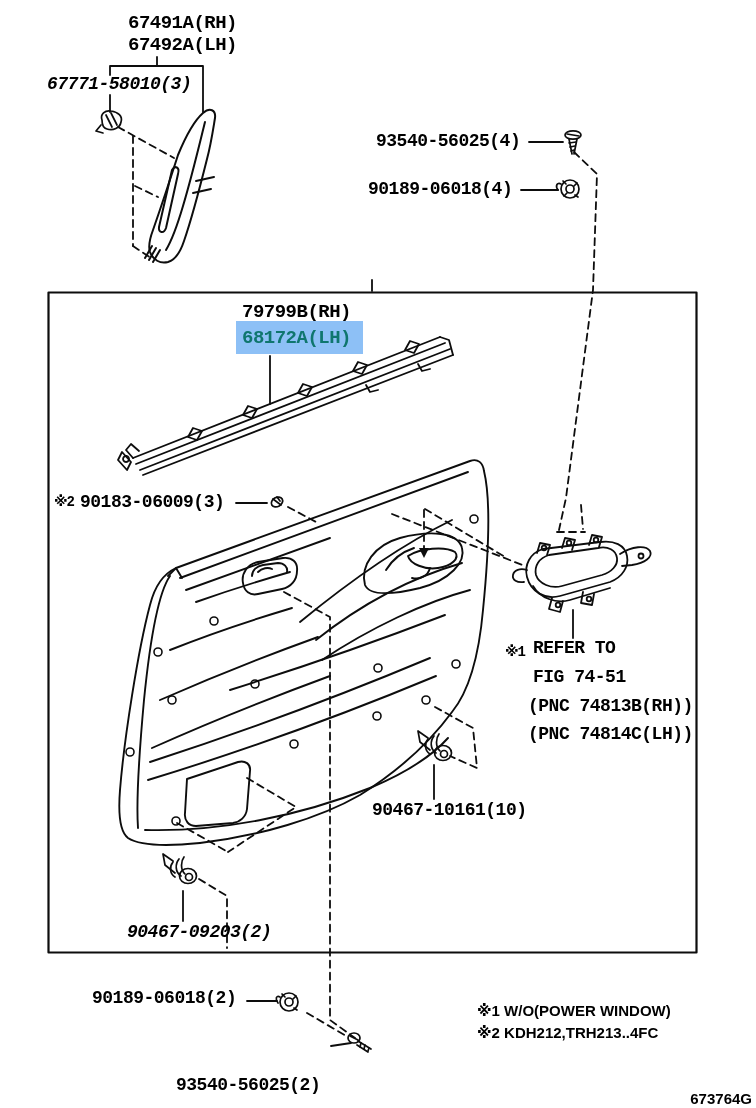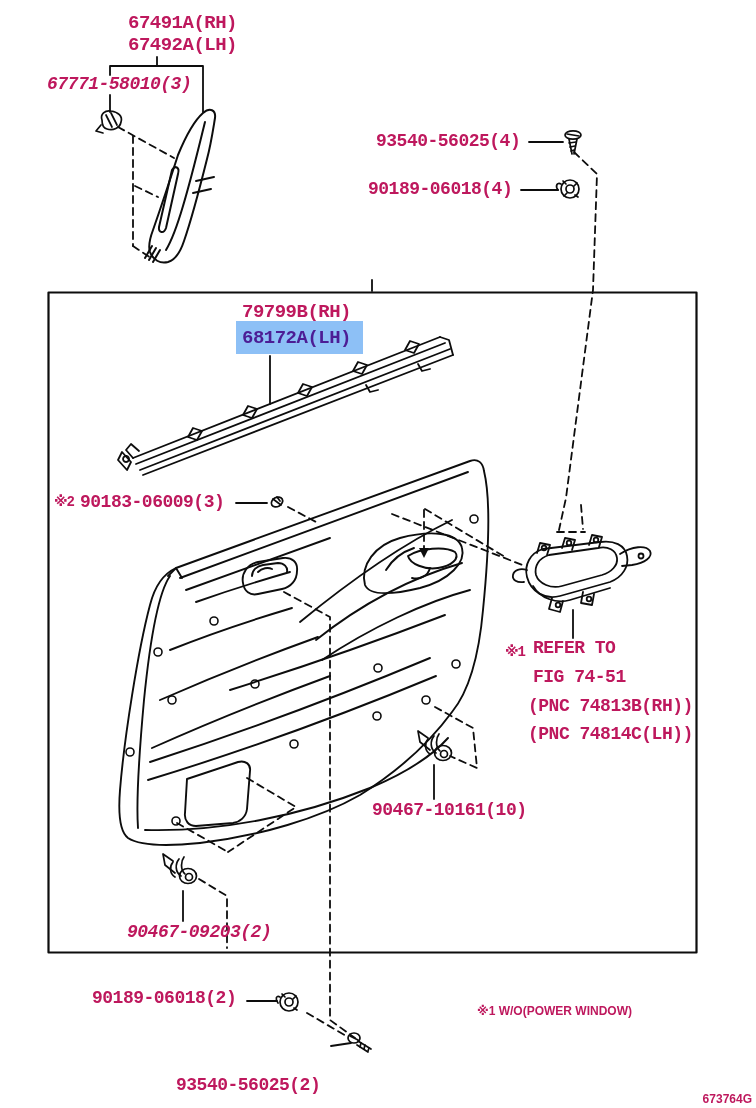--- a/index.html
+++ b/index.html
@@ -2,38 +2,38 @@
 <html><head>
 <meta charset="utf-8">
 <style>
   html,body{margin:0;padding:0;background:#ffffff;}
   #stage{
     position:relative;width:756px;height:1108px;background:#ffffff;overflow:hidden;
     font-family:"Liberation Mono","DejaVu Sans Mono","DejaVu Sans",monospace;
   }
   #art{position:absolute;left:0;top:0;z-index:0;}
   .lbl{
-    position:absolute;z-index:2;color:#be185d;font-weight:bold;font-size:18px;
+    position:absolute;z-index:2;color:#000000;font-weight:bold;font-size:18px;
     line-height:20px;white-space:pre;letter-spacing:-0.5px;
   }
   .big{font-size:19px;line-height:22px;}
   .marker{font-size:14px;letter-spacing:-1px;}
   .note{
     font-family:"Liberation Sans","DejaVu Sans",sans-serif;font-weight:bold;
-    font-size:12px;letter-spacing:0;line-height:22px;
+    font-size:15px;letter-spacing:0;line-height:22px;
   }
   .row{display:flex;align-items:baseline;gap:6px;}
   
   .p-67491{left:128px;top:12px;text-align:center;}
   .p-67771{left:47px;top:74px;font-style:italic;}
   .p-93540t{left:376px;top:131px;}
   .p-90189t{left:368px;top:179px;}
   .p-67601{left:341px;top:237px;}
   .p-68171{left:242px;top:301px;}
-  .p-68172{left:242px;top:327px;z-index:3;color:#4c1d95;}
+  .p-68172{left:242px;top:327px;z-index:3;color:#0f766e;}
   .hl{
     position:absolute;left:236px;top:321px;width:127px;height:33px;
     background:#8dc0f6;z-index:1;
   }
   .p-90183{left:54px;top:492px;}
   .p-90183 .marker{position:relative;top:-1px;}
   .p-refer{left:505px;top:638px;}
   .refer-line{position:absolute;white-space:pre;}
   .p-10161{left:372px;top:800px;}
   .p-09203{left:127px;top:922px;font-style:italic;}
@@ -279,15 +279,16 @@
 
   <div class="lbl p-10161"><span>90467-10161(10)</span></div>
 
   <div class="lbl p-09203"><span>90467-09203(2)</span></div>
 
   <div class="lbl p-90189b"><span>90189-06018(2)</span></div>
 
   <div class="lbl p-93540b"><span>93540-56025(2)</span></div>
 
   <div class="lbl note p-note1"><span>※1 W/O(POWER WINDOW)</span></div>
+  <div class="lbl note p-note2"><span>※2 KDH212,TRH213..4FC</span></div>
   <div class="lbl note p-code"><span>673764G</span></div>
 
 </div>
 
 </body></html>

